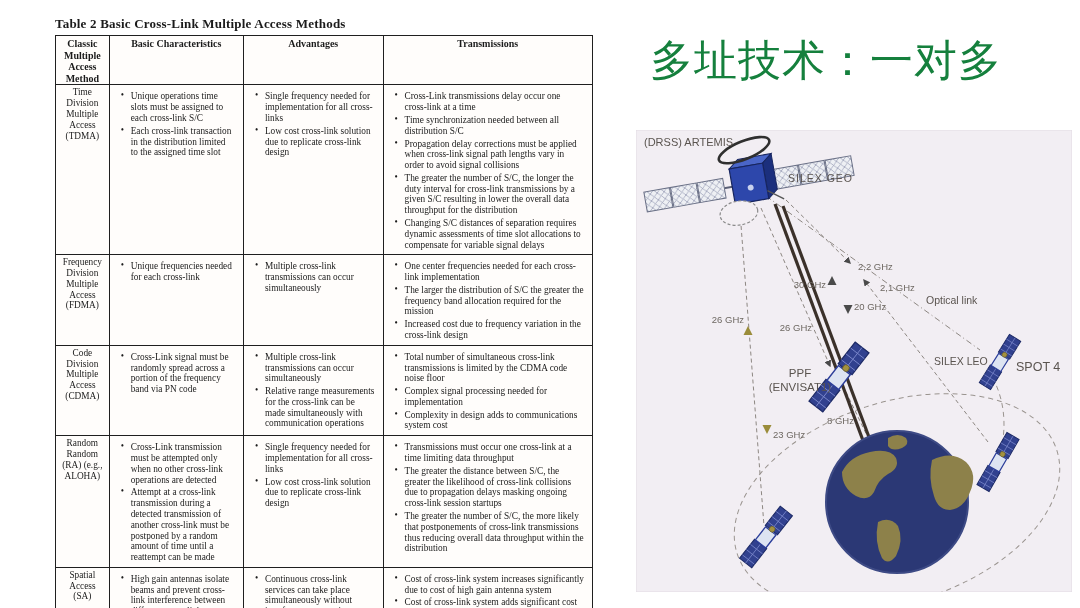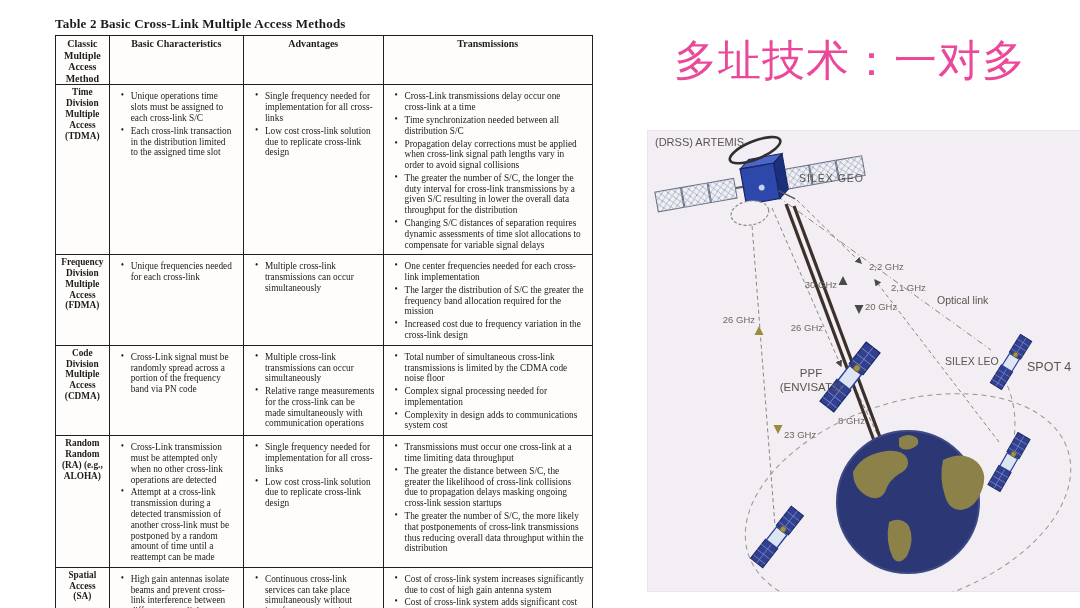--- a/index.html
+++ b/index.html
@@ -16,33 +16,33 @@
   table.xlink{border-collapse:collapse;width:100%;table-layout:fixed;background:#fffdfb;}
   table.xlink col.c-method{width:10%;}
   table.xlink col.c-char{width:25%;}
   table.xlink col.c-adv{width:26%;}
   table.xlink col.c-dis{width:39%;}
   table.xlink th, table.xlink td{
     border:1.4px solid #1f1f1f;vertical-align:top;padding:2px 4px 0 4px;
     font-size:9.3px;line-height:1.16;
   }
   table.xlink th{font-weight:bold;text-align:center;font-size:10px;padding-top:2px;}
-  td.method{font-weight:bold;text-align:center;}
+  td.method{font-weight:normal;text-align:center;}
   ul.bullets{margin:4px;padding:0 0 0 13px;list-style:none;}
   ul.bullets li{position:relative;margin:0 0 2px 0;}
   ul.bullets li::before{content:"\2022";position:absolute;left:-10px;top:-1px;}
 
   
   .cn-title{
     position:absolute;left:650px;top:32px;width:400px;
-    font-family:"Liberation Sans", sans-serif;font-size:43px;color:#ec4899;
-    letter-spacing:1px;white-space:nowrap;text-align:center;
+    font-family:"Liberation Sans", sans-serif;font-size:43px;color:#15803d;
+    letter-spacing:1px;white-space:nowrap;
   }
   .diagram{
-    position:absolute;left:647px;top:130px;width:388px;height:462px;
+    position:absolute;left:592px;top:130px;width:388px;height:462px;padding-left:44px;
   }
   .diagram svg{display:block;}
   text.lbl{font-family:"Liberation Sans", sans-serif;fill:#6e6862;}
   text.name{font-family:"Liberation Sans", sans-serif;fill:#5a544f;}
 </style>
 </head>
 <body>
 
 <div class="table-wrap">
   <div class="tbl-caption">Table 2  Basic Cross-Link Multiple Access Methods</div>

